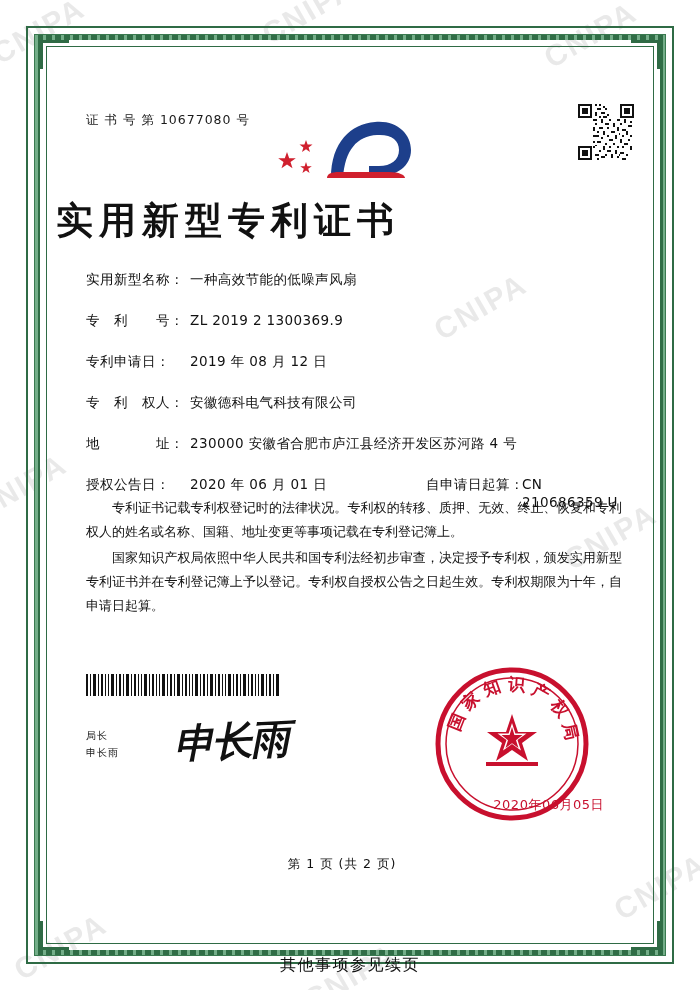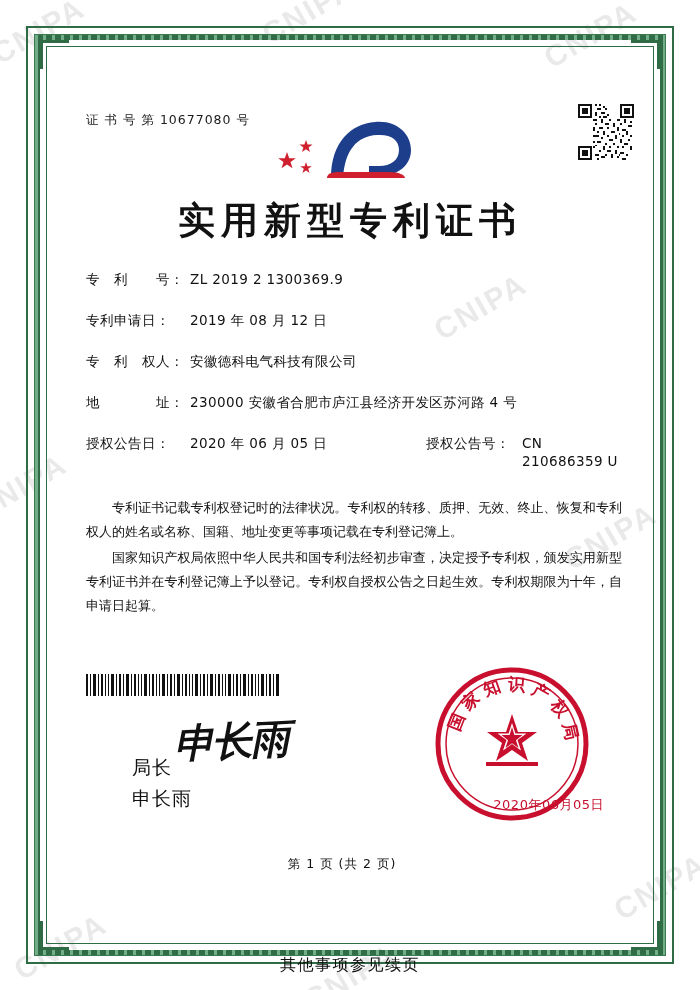--- a/index.html
+++ b/index.html
@@ -133,21 +133,20 @@
     height: 66px;
     display: flex;
     justify-content: center;
     align-items: center;
   }
 
   .title {
     position: absolute;
     left: 0; right: 0;
     top: 140px;
-    text-align: center;
     font-size: 37px;
     font-weight: bold;
     letter-spacing: 6px;
     color: #111;
     font-family: Liberation Serif, serif;
   }
 
   .fields {
     position: absolute;
     left: 30px;
@@ -208,26 +207,25 @@
     left: 30px;
     top: 618px;
     width: 196px;
     height: 22px;
   }
   .barcode svg { display: block; }
 
   .signoff {
     position: absolute;
     left: 30px;
-    top: 696px;
-    font-size: 19px;
+    top: 672px;
+    font-size: 10px;
     line-height: 1.65;
     color: #111;
     letter-spacing: 1px;
-    margin-left: 46px;
   }
 
   .signature {
     position: absolute;
     left: 118px;
     top: 658px;
     font-size: 40px;
     font-family: "DejaVu Serif", "Liberation Serif", serif;
     font-style: italic;
     color: #111;
@@ -406,20 +404,24 @@
         <path d="M66 60 C 66 24, 86 6, 110 4 C 132 2, 146 16, 146 32 C 146 48, 132 58, 114 58 L 104 58 L 104 48 L 114 48 C 126 48, 134 42, 134 32 C 134 22, 126 16, 112 17 C 92 18, 80 32, 78 60 Z" fill="#1d3f8b"></path>
 
         <path d="M62 60 C 62 56, 66 54, 74 54 L 124 54 C 134 54, 140 57, 140 60 Z" fill="#d0202e"></path>
       </svg>
     </div>
 
     <div class="title">实用新型专利证书</div>
 
     <div class="fields">
 
+      <div class="field-row">
+        <div class="field-label">实用新型名称：</div>
+        <div class="field-value">一种高效节能的低噪声风扇</div>
+      </div>
 
 
       <div class="field-row">
         <div class="field-label">专　利　　号：</div>
         <div class="field-value">ZL 2019 2 1300369.9</div>
       </div>
 
       <div class="field-row">
         <div class="field-label">专利申请日：</div>
         <div class="field-value">2019 年 08 月 12 日</div>
@@ -430,22 +432,22 @@
         <div class="field-value">安徽德科电气科技有限公司</div>
       </div>
 
       <div class="field-row">
         <div class="field-label">地　　　　址：</div>
         <div class="field-value">230000 安徽省合肥市庐江县经济开发区苏河路 4 号</div>
       </div>
 
       <div class="field-row dual">
         <div class="field-label">授权公告日：</div>
-        <div class="field-value">2020 年 06 月 05 日</div>
-        <div class="field-label2">授权公告号：</div>
+        <div class="field-value">2020 年 06 月 01 日</div>
+        <div class="field-label2">自申请日起算：</div>
         <div class="field-value2">CN 210686359 U</div>
       </div>
 
     </div>
 
     <div class="paragraphs">
       <p>专利证书记载专利权登记时的法律状况。专利权的转移、质押、无效、终止、恢复和专利权人的姓名或名称、国籍、地址变更等事项记载在专利登记簿上。</p>
       <p>国家知识产权局依照中华人民共和国专利法经初步审查，决定授予专利权，颁发实用新型专利证书并在专利登记簿上予以登记。专利权自授权公告之日起生效。专利权期限为十年，自申请日起算。</p>
     </div>
 

